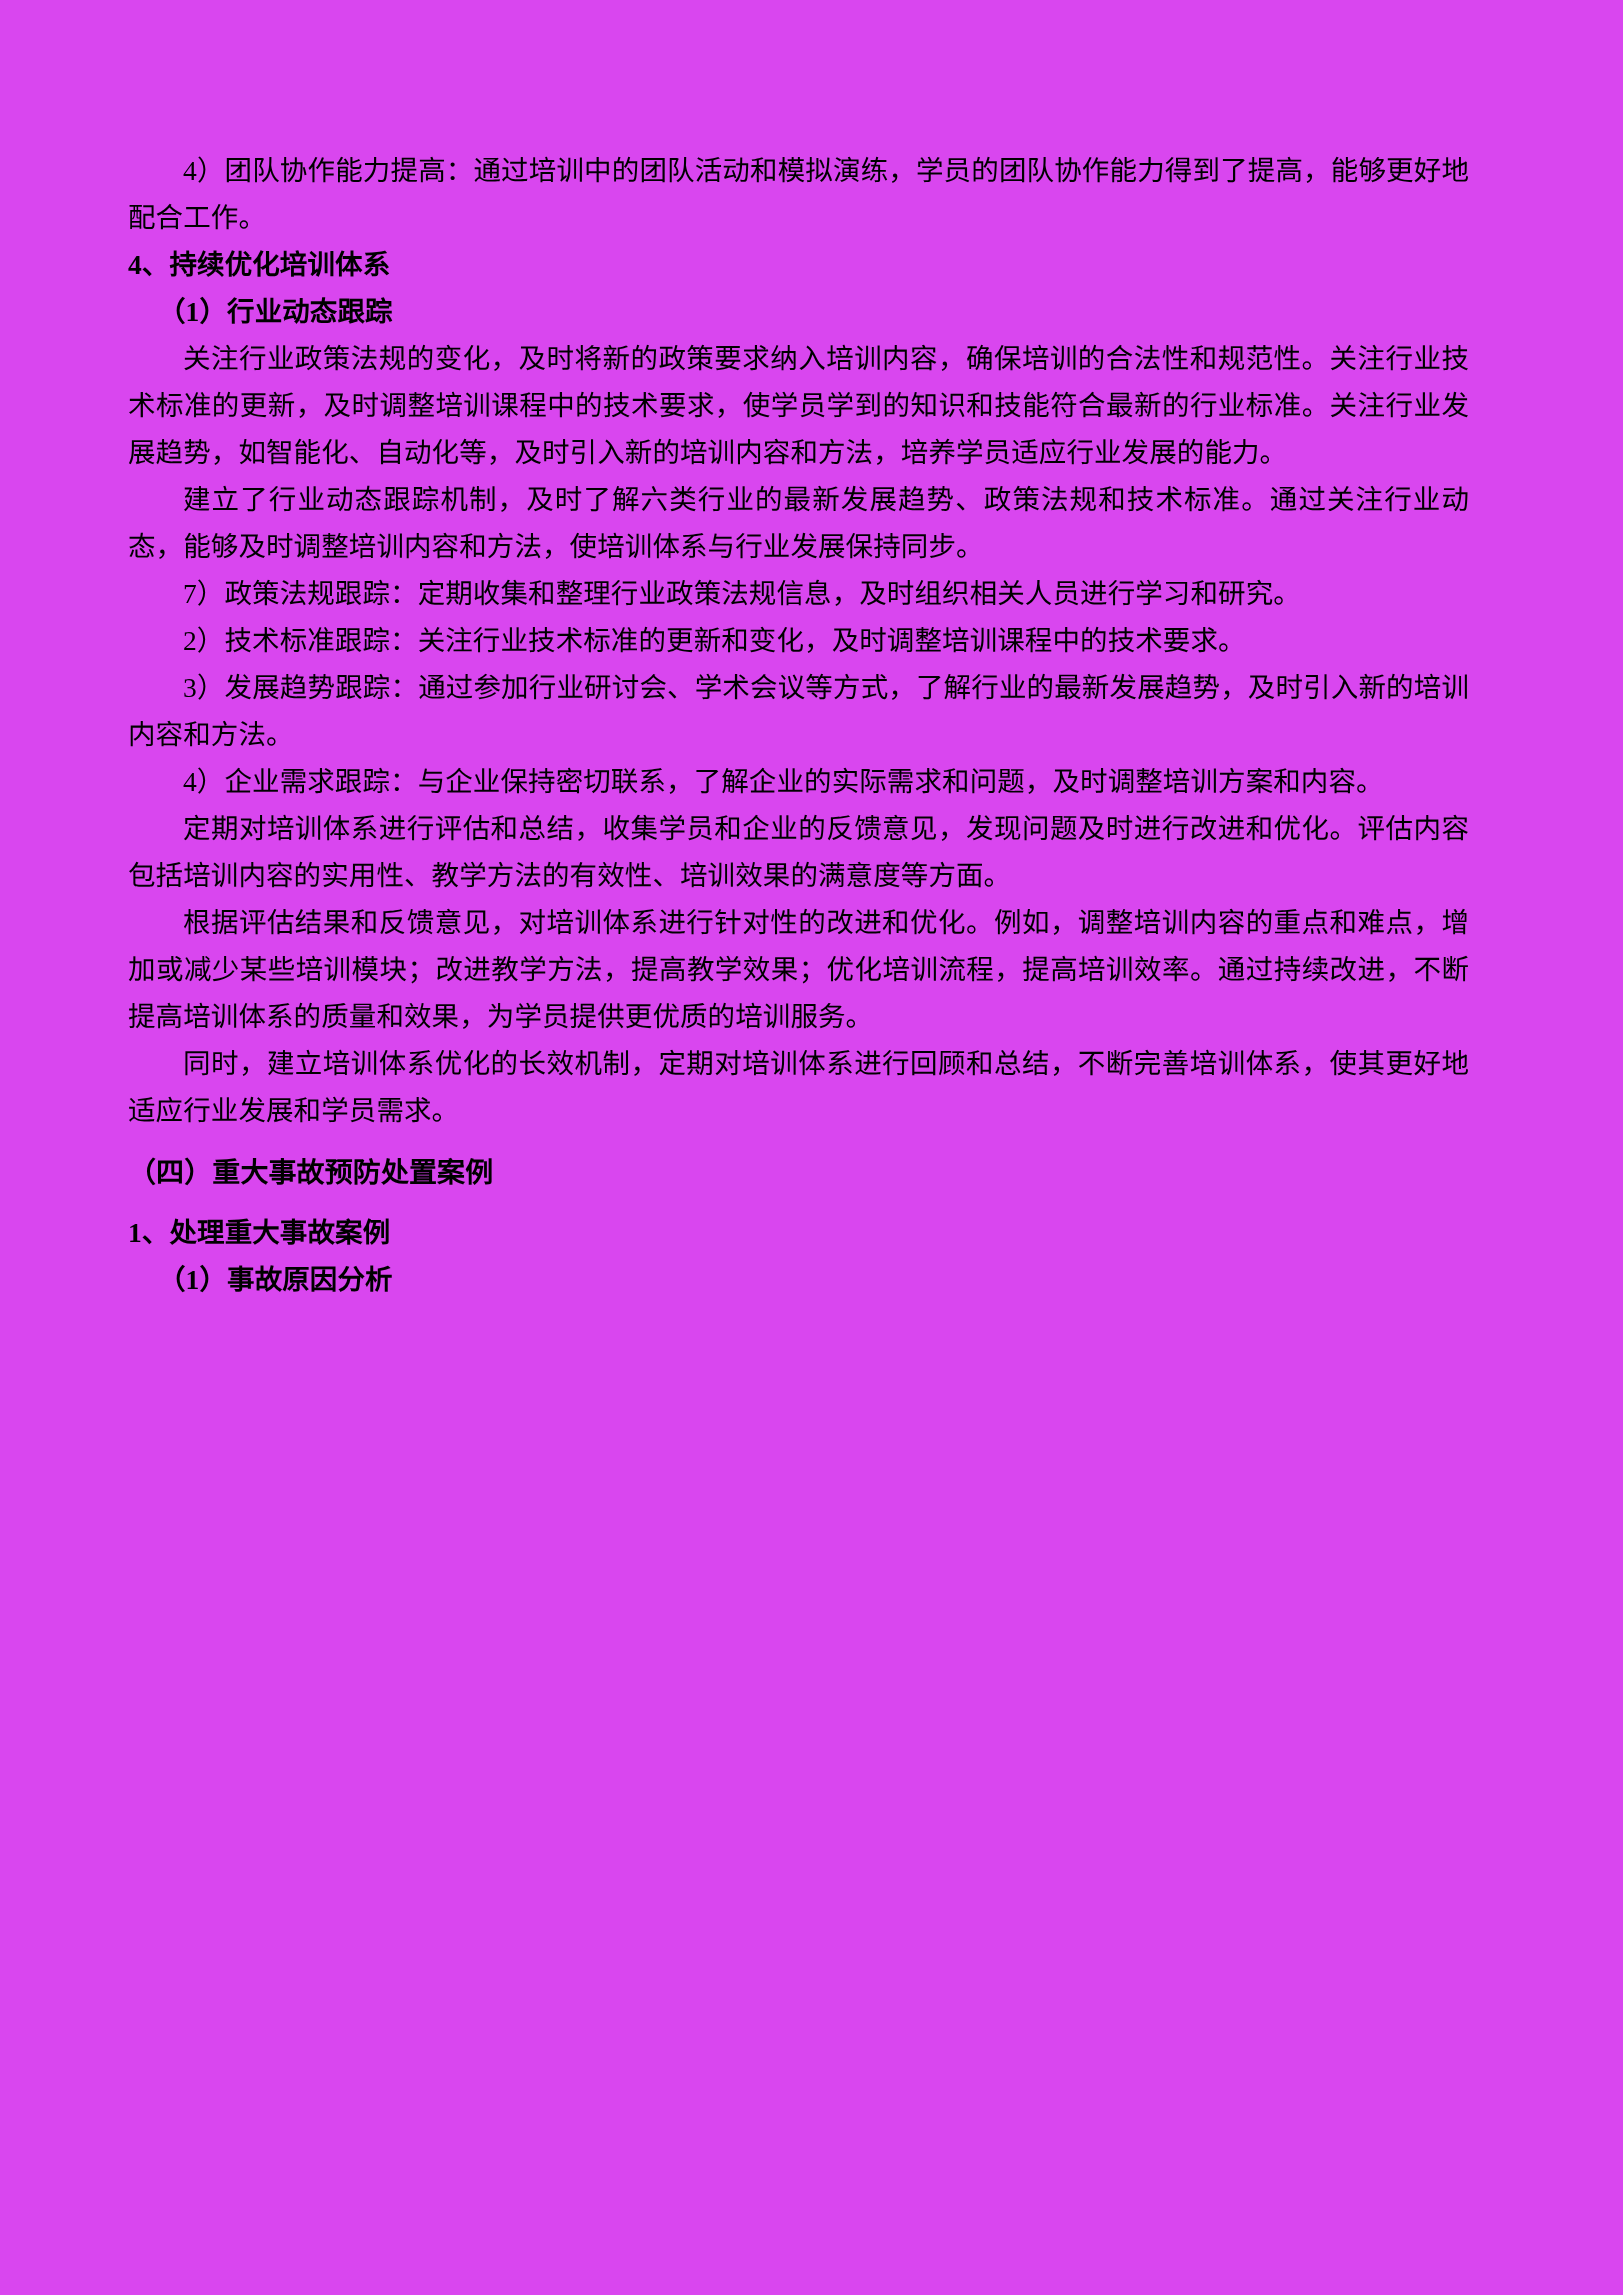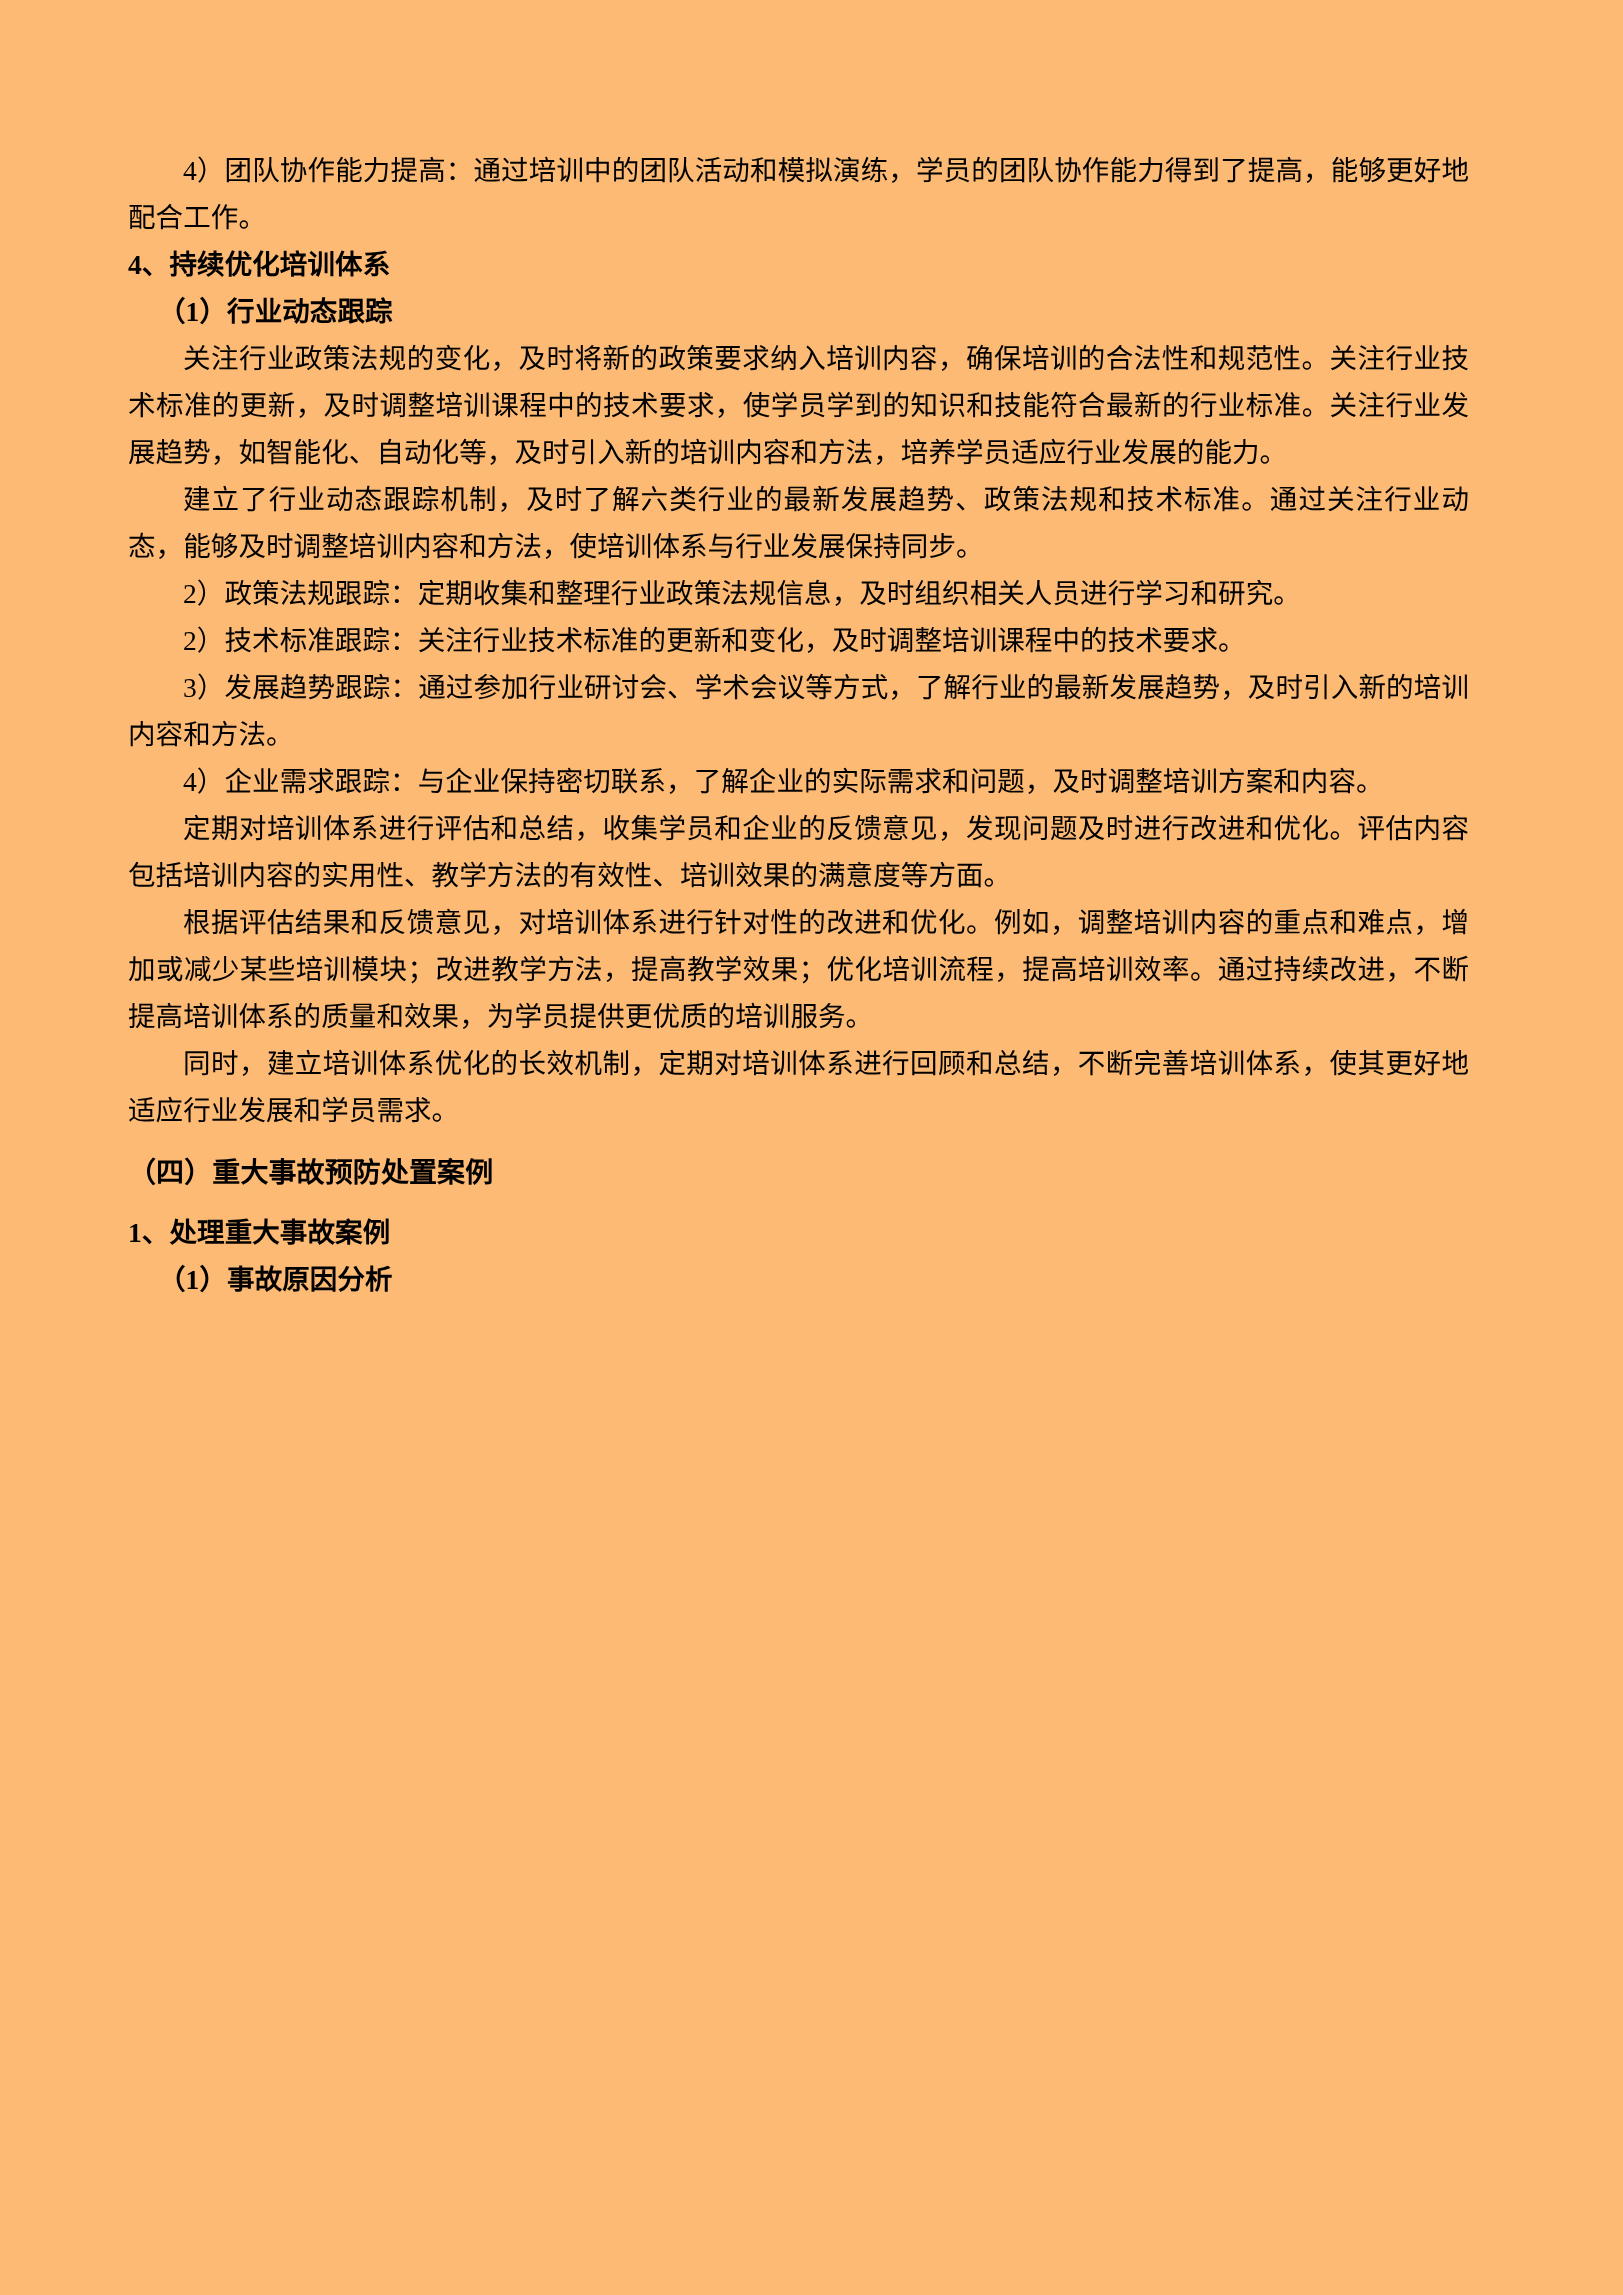--- a/index.html
+++ b/index.html
@@ -12,21 +12,21 @@
   body {
     font-family: "Liberation Serif", "DejaVu Serif", serif;
     color: #000000;
   }
 
   .page {
     position: relative;
     width: 1623px;
     height: 2295px;
     margin: 0 auto;
-    background: #fdba74;
+    background: #d946ef;
     box-sizing: border-box;
     padding: 0;
     overflow: hidden;
   }
 
   .content {
     position: absolute;
     left: 128px;
     top: 147px;
     width: 1341px;
@@ -87,21 +87,21 @@
     <p class="para">4）团队协作能力提高：通过培训中的团队活动和模拟演练，学员的团队协作能力得到了提高，能够更好地配合工作。</p>
 
     <p class="heading">4、持续优化培训体系</p>
 
     <p class="heading heading-paren">（1）行业动态跟踪</p>
 
     <p class="para">关注行业政策法规的变化，及时将新的政策要求纳入培训内容，确保培训的合法性和规范性。关注行业技术标准的更新，及时调整培训课程中的技术要求，使学员学到的知识和技能符合最新的行业标准。关注行业发展趋势，如智能化、自动化等，及时引入新的培训内容和方法，培养学员适应行业发展的能力。</p>
 
     <p class="para">建立了行业动态跟踪机制，及时了解六类行业的最新发展趋势、政策法规和技术标准。通过关注行业动态，能够及时调整培训内容和方法，使培训体系与行业发展保持同步。</p>
 
-    <p class="para">2）政策法规跟踪：定期收集和整理行业政策法规信息，及时组织相关人员进行学习和研究。</p>
+    <p class="para">7）政策法规跟踪：定期收集和整理行业政策法规信息，及时组织相关人员进行学习和研究。</p>
 
     <p class="para">2）技术标准跟踪：关注行业技术标准的更新和变化，及时调整培训课程中的技术要求。</p>
 
     <p class="para">3）发展趋势跟踪：通过参加行业研讨会、学术会议等方式，了解行业的最新发展趋势，及时引入新的培训内容和方法。</p>
 
     <p class="para">4）企业需求跟踪：与企业保持密切联系，了解企业的实际需求和问题，及时调整培训方案和内容。</p>
 
 
     <p class="para">定期对培训体系进行评估和总结，收集学员和企业的反馈意见，发现问题及时进行改进和优化。评估内容包括培训内容的实用性、教学方法的有效性、培训效果的满意度等方面。</p>
 

